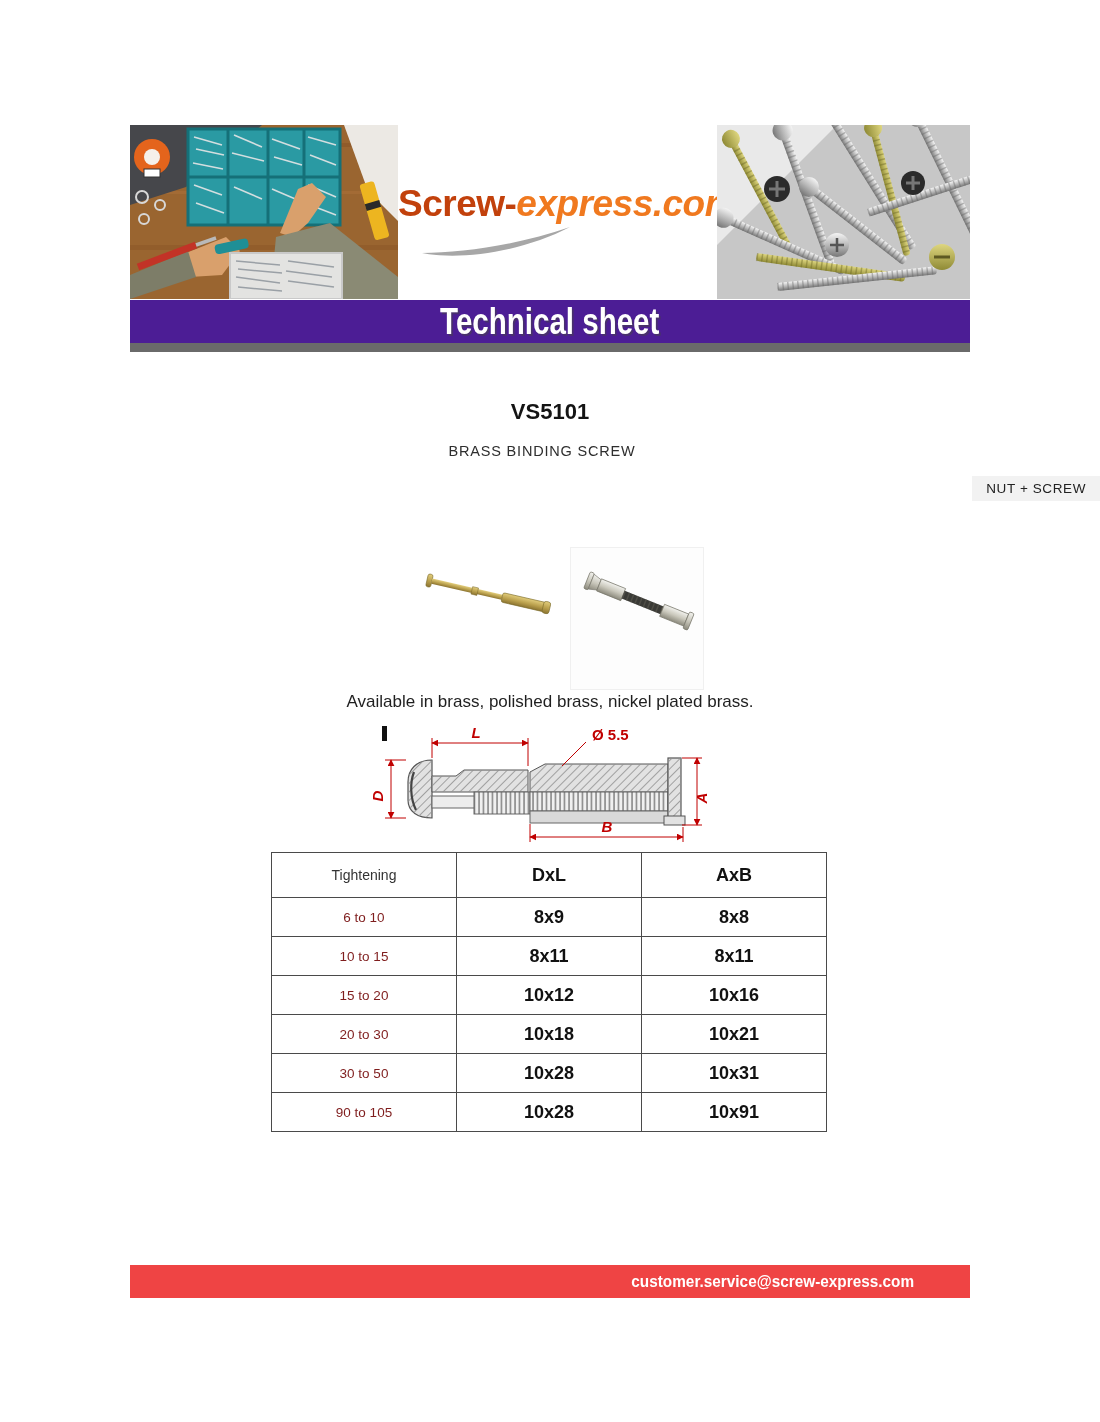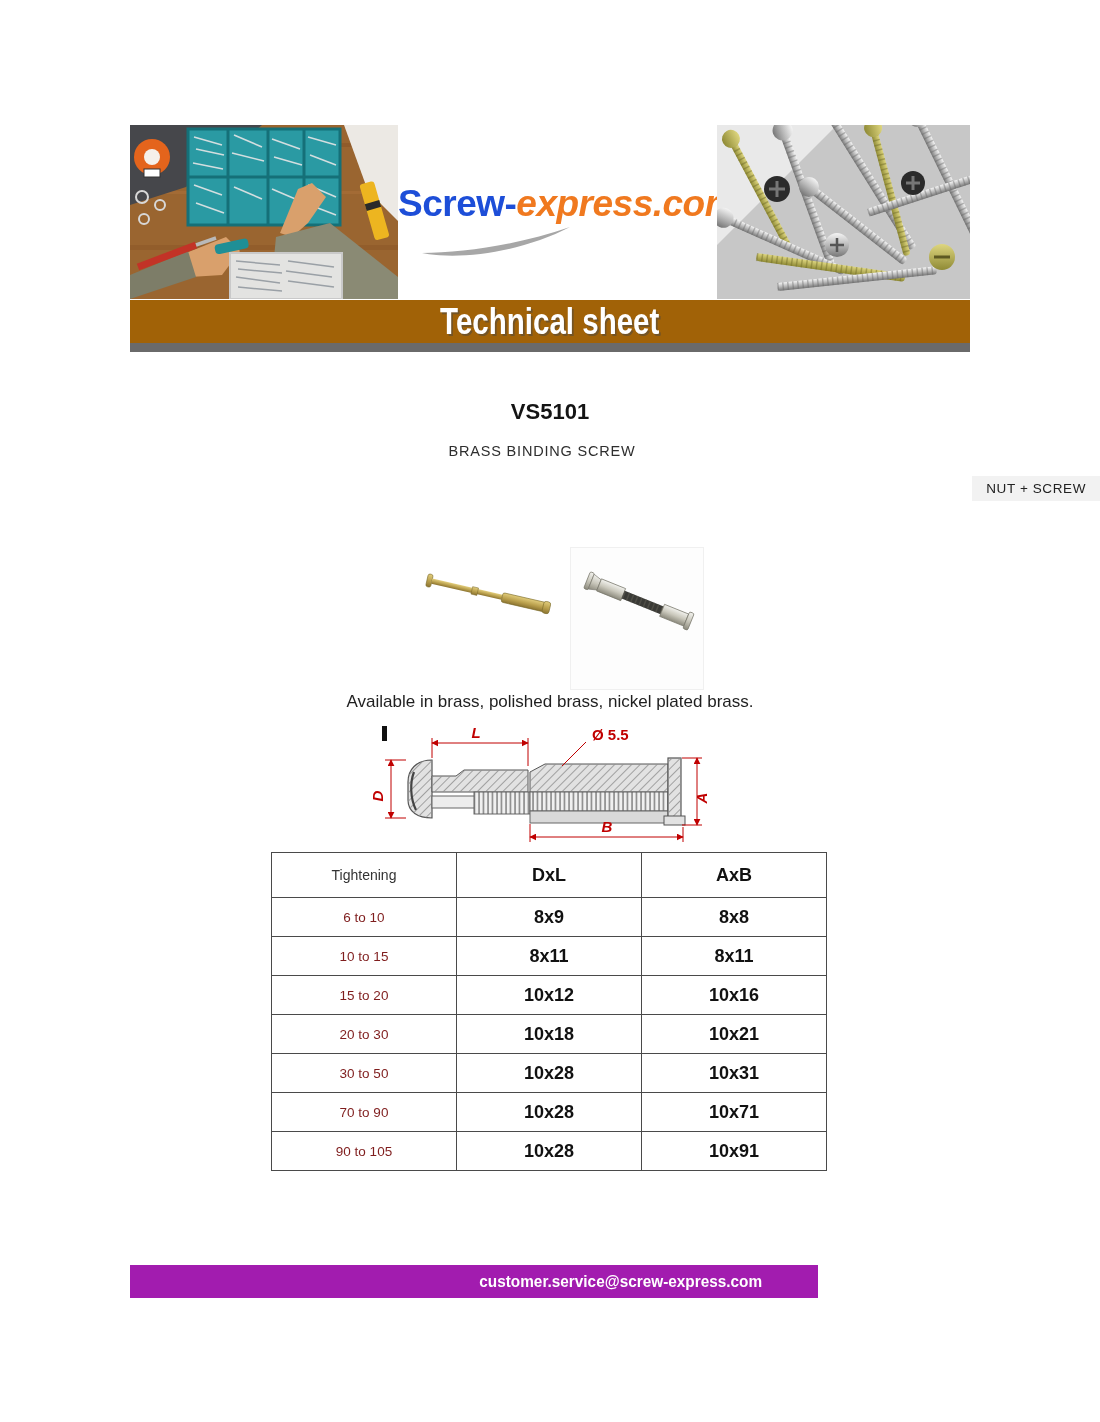--- a/index.html
+++ b/index.html
@@ -4,25 +4,25 @@
 <style>
   html,body{margin:0;padding:0;background:#ffffff;}
   .page{position:relative;width:1100px;height:1422px;background:#fff;overflow:hidden;
         font-family:"Liberation Sans",sans-serif;color:#1a1a1a;}
 
   
   .photo{position:absolute;top:125px;height:174px;overflow:hidden;}
   .photo svg{display:block;}
   .logo-area{position:absolute;left:398px;top:125px;width:319px;height:174px;background:#fff;text-align:center;}
   .logo-line{position:absolute;left:0;top:58px;width:100%;font-size:37px;letter-spacing:-0.5px;white-space:nowrap;}
-  .logo-prefix{color:#1d4ed8;font-weight:bold;}
+  .logo-prefix{color:#c2410c;font-weight:bold;}
   .logo-suffix{color:#f0791f;font-weight:bold;font-style:italic;}
   .swoosh{position:absolute;left:24px;top:100px;}
 
-  .banner{position:absolute;left:130px;top:300px;width:840px;height:43px;background:#a16207;
+  .banner{position:absolute;left:130px;top:300px;width:840px;height:43px;background:#4c1d95;
           display:flex;align-items:center;justify-content:center;}
   .banner-text{display:inline-block;color:#fff;font-weight:bold;font-size:36px;
                transform:scaleX(0.82);transform-origin:center;
                text-shadow:2px 2px 0 rgba(70,70,70,.5);white-space:nowrap;}
   .rule{position:absolute;left:130px;top:343px;width:840px;height:9px;background:#6a6a6a;}
 
   
   .product-code{position:absolute;left:0;top:399px;width:1100px;text-align:center;
                 font-size:22px;font-weight:bold;color:#141414;}
   .product-name{position:absolute;left:0;top:443px;width:1084px;text-align:center;
@@ -46,21 +46,21 @@
   .spec-table td,.spec-table th{border:1px solid #4a4a4a;text-align:center;vertical-align:middle;
                                 padding:0;width:184px;}
   .spec-table th{height:44px;}
   .spec-table td{height:38px;}
   .th-plain{font-weight:normal;font-size:14px;color:#333;}
   .th-bold{font-weight:bold;font-size:18px;color:#111;}
   .cell-range{font-size:13.5px;color:#7f1d1d;}
   .cell-val{font-weight:bold;font-size:18px;color:#111;}
 
   
-  .footer{position:absolute;left:130px;top:1265px;width:688px;height:33px;background:#a21caf;
+  .footer{position:absolute;left:130px;top:1265px;width:840px;height:33px;background:#ef4444;
           text-align:right;}
   .footer a{display:inline-block;color:#fff;font-weight:bold;font-size:16.5px;line-height:33px;
             margin-right:56px;text-decoration:none;transform:scaleX(0.93);transform-origin:right center;
             white-space:nowrap;}
 </style>
 </head>
 <body>
 
 <div class="page">
 
@@ -361,25 +361,20 @@
       <td class="cell-range">20 to 30</td>
       <td class="cell-val">10x18</td>
       <td class="cell-val">10x21</td>
     </tr>
     <tr>
       <td class="cell-range">30 to 50</td>
       <td class="cell-val">10x28</td>
       <td class="cell-val">10x31</td>
     </tr>
     <tr>
-      <td class="cell-range">70 to 90</td>
-      <td class="cell-val">10x28</td>
-      <td class="cell-val">10x71</td>
-    </tr>
-    <tr>
       <td class="cell-range">90 to 105</td>
       <td class="cell-val">10x28</td>
       <td class="cell-val">10x91</td>
     </tr>
   </tbody>
     </table>
 
   <div class="footer">
     <a href="#">customer.service@screw-express.com</a>
   </div>

